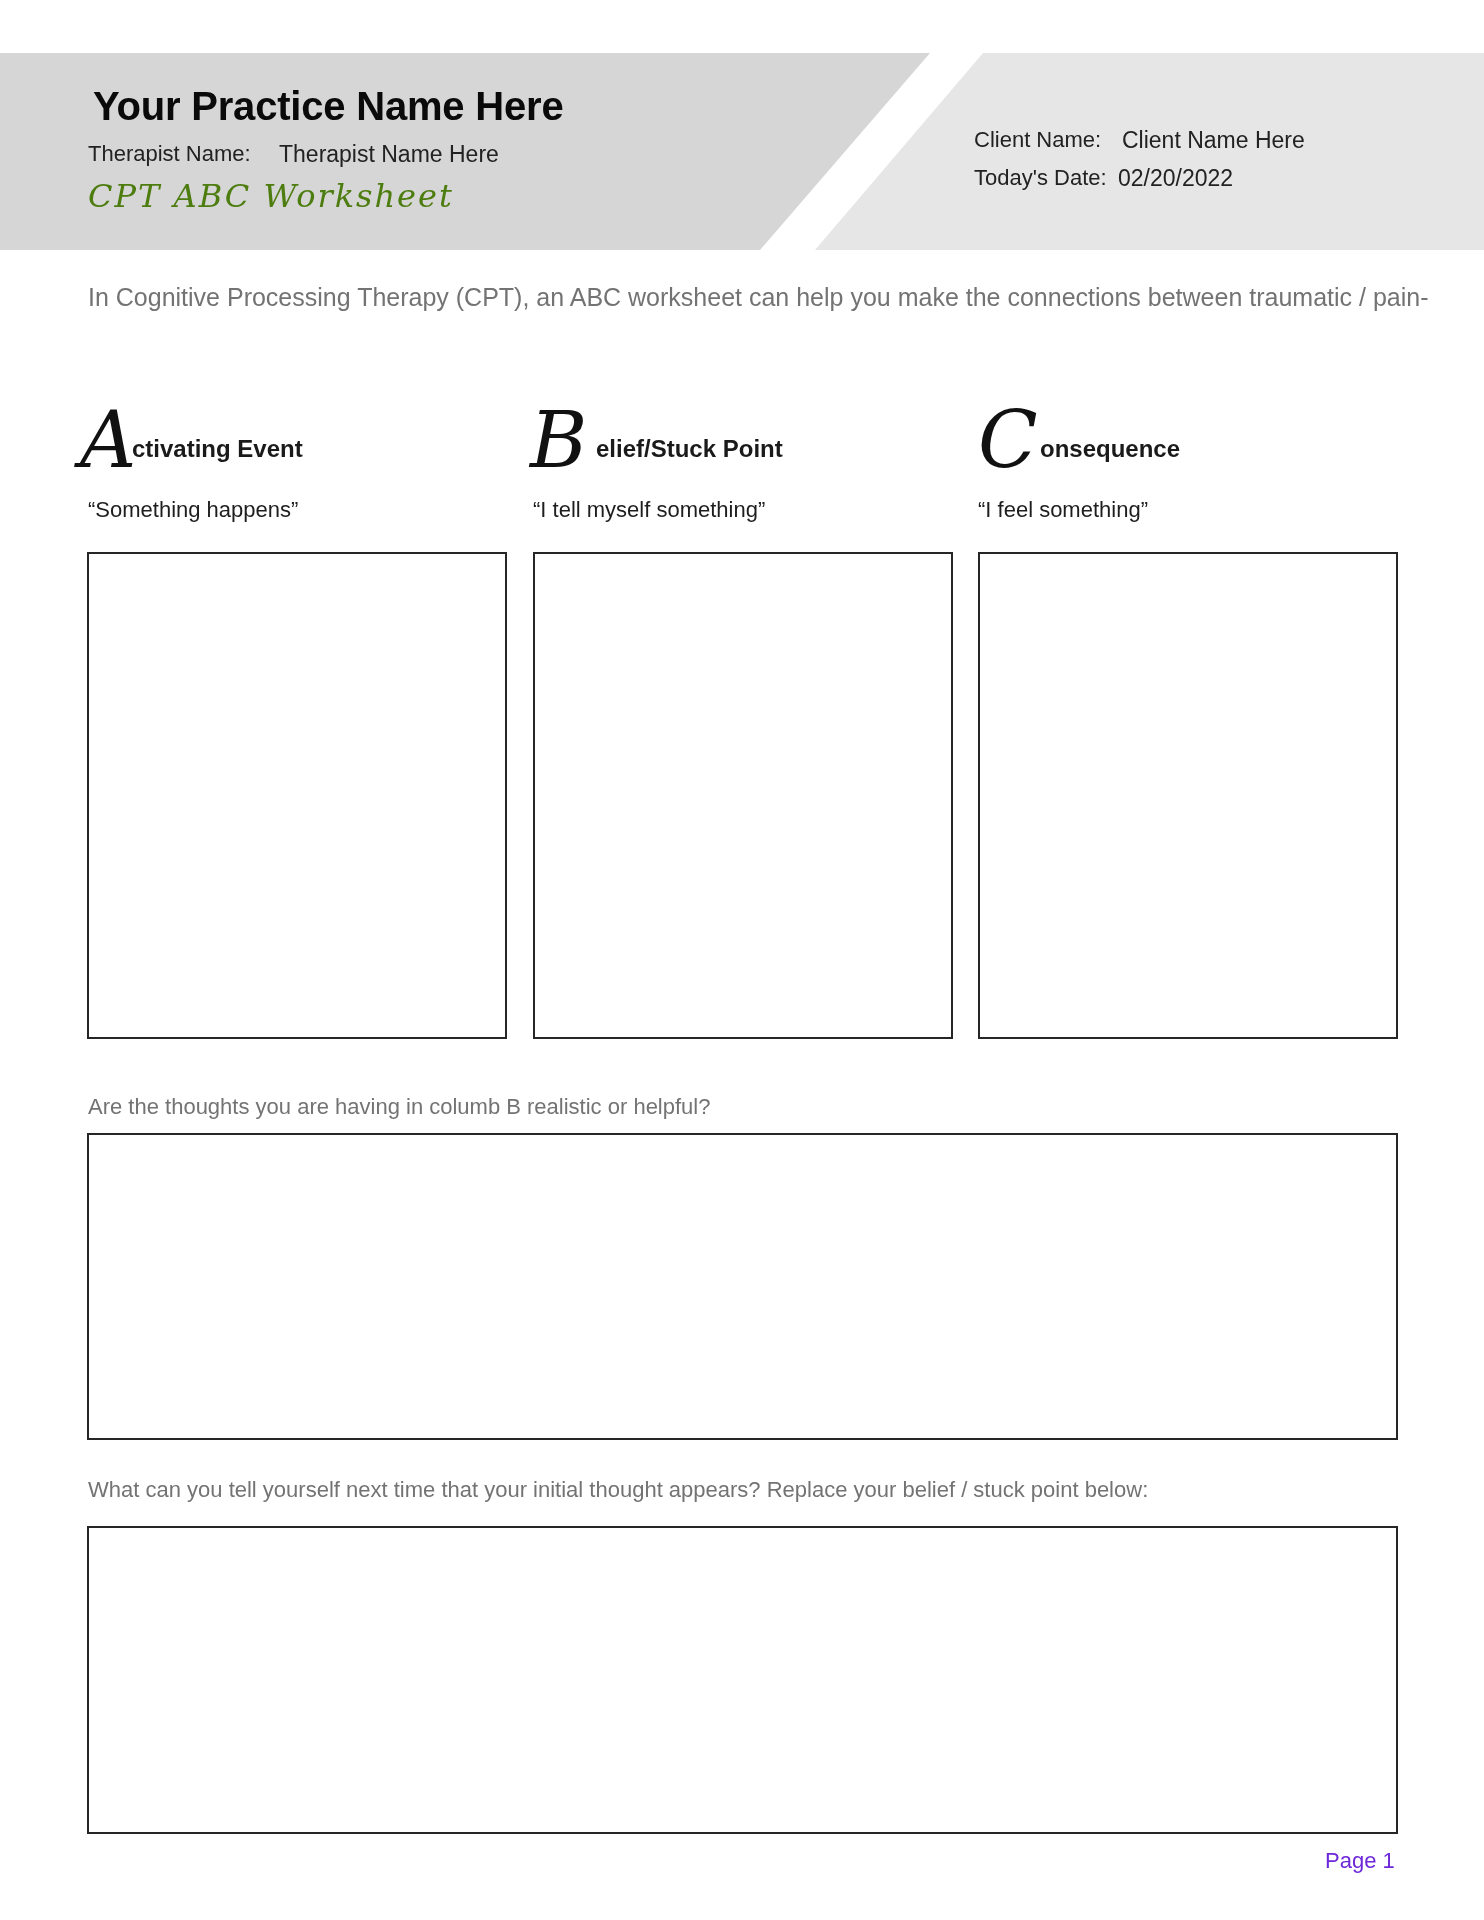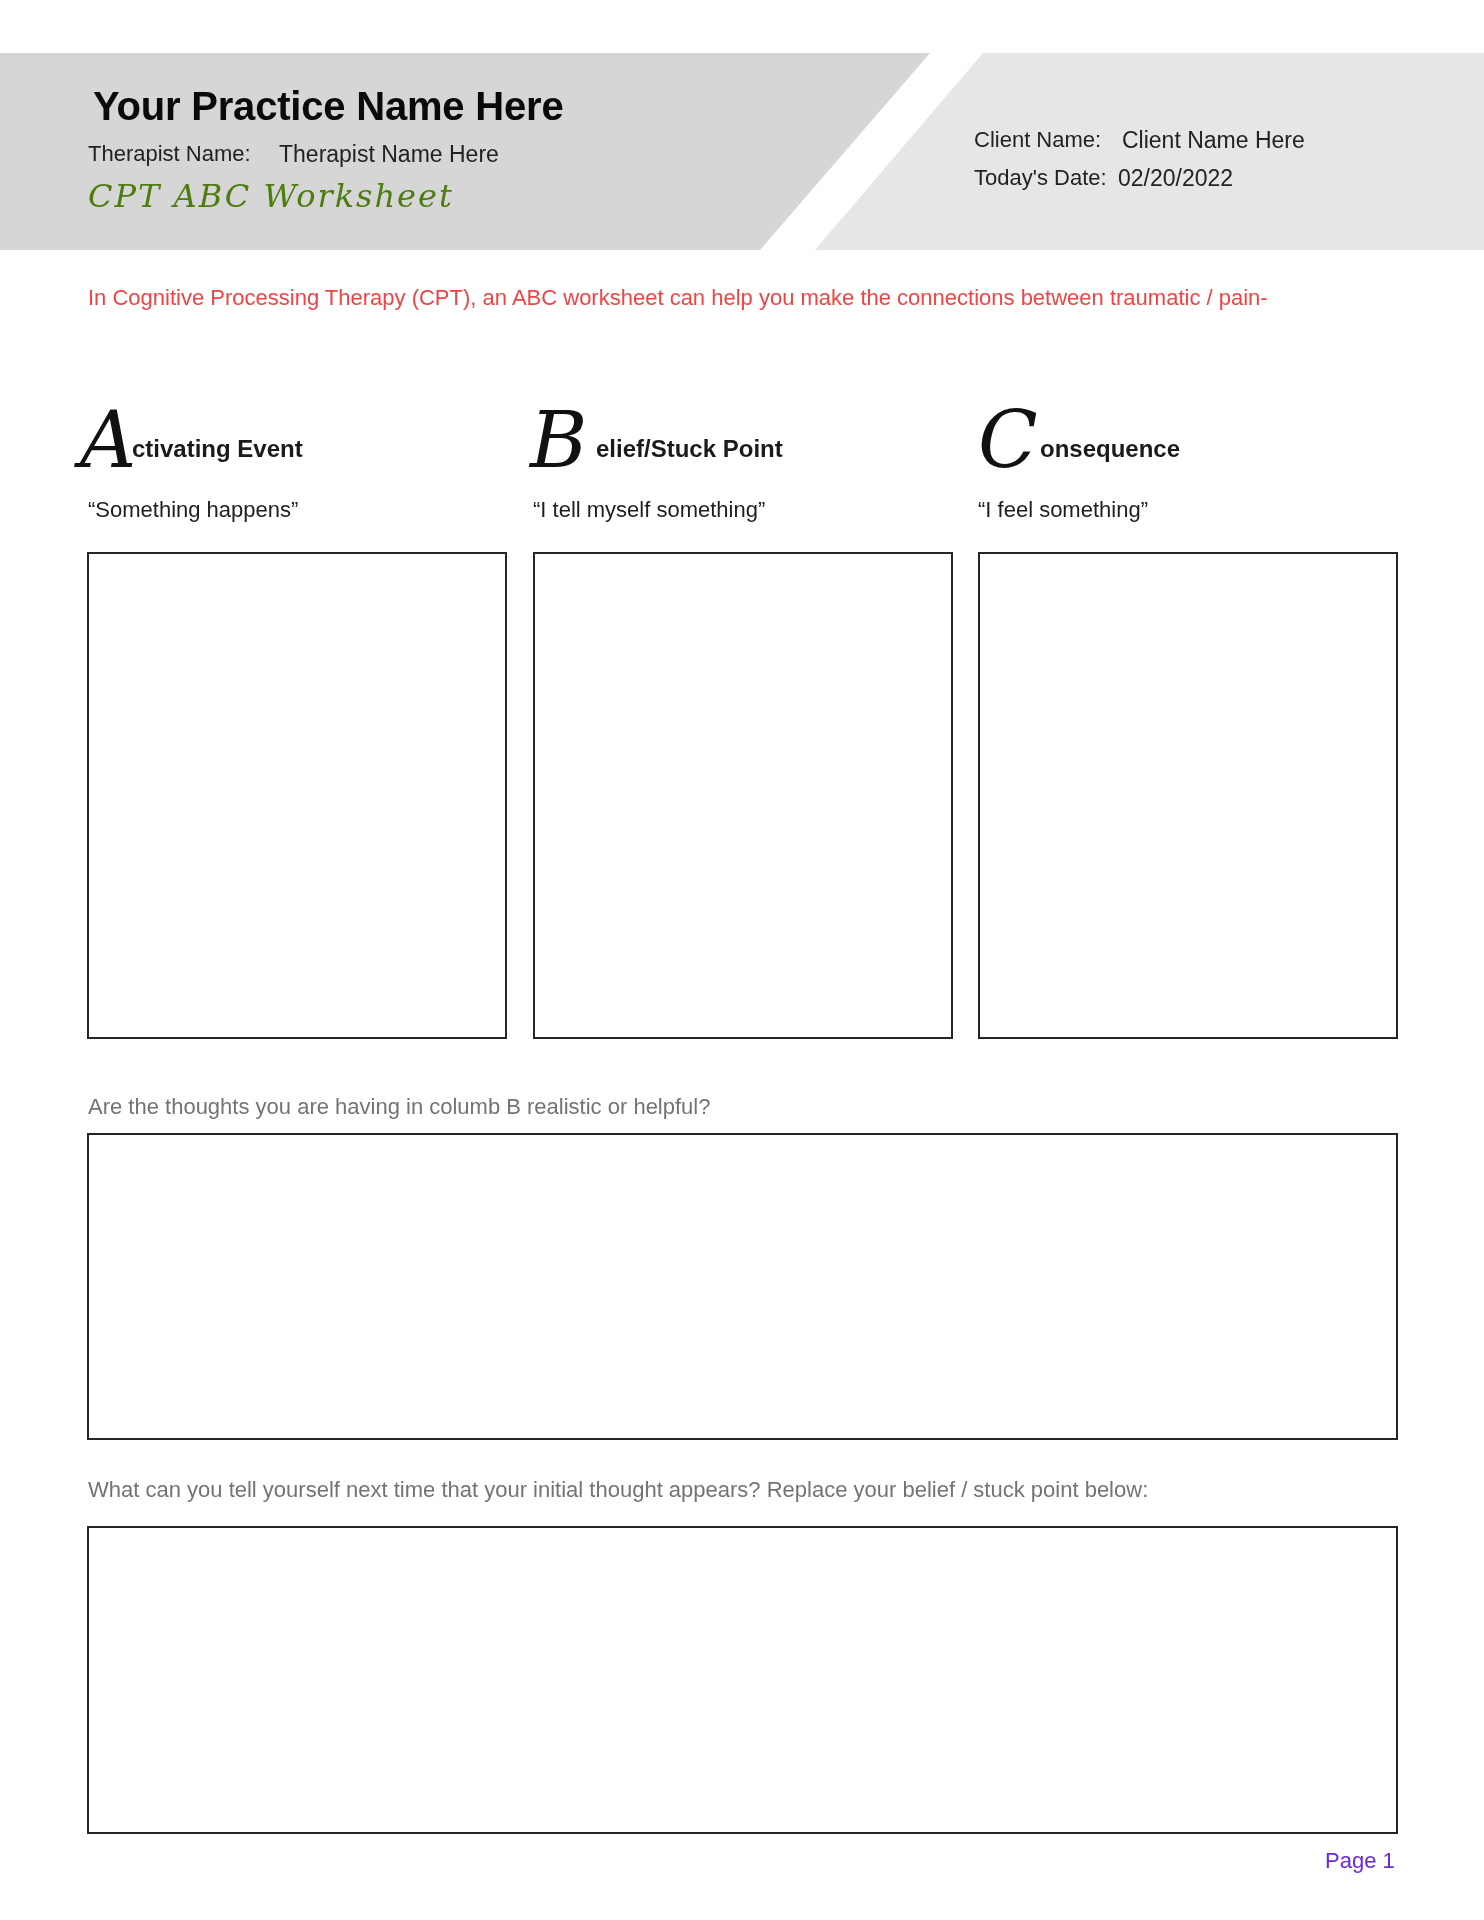--- a/index.html
+++ b/index.html
@@ -30,21 +30,21 @@
   .therapist .val { position:absolute; left:191px; top:0;text-align:right; }
   .worksheet-title {
     left:88px; top:176px; font-family:"DejaVu Serif", serif; font-style:italic;
     font-size:32px; line-height:40px; color:#4d7c0f; letter-spacing:2px; white-space:nowrap;
   }
   .client { left:974px; top:127px; }
   .client .val { position:absolute; left:148px; top:0; }
   .date { left:974px; top:165px; }
   .date .val { position:absolute; left:144px; top:0; }
 
-  .intro { left:88px; top:283px; width:1306px; font-size:22px; line-height:29px; color:#ef4444; }
+  .intro { left:88px; top:283px; width:1306px; font-size:25px; line-height:29px; color:#737373; }
   .intro div { white-space:nowrap; }
 
   .col-head { top:400px; height:80px; }
   .big-letter {
     position:absolute; left:0; top:0; font-family:"DejaVu Serif", serif; font-style:italic;
     font-size:78px; line-height:80px; color:#111;
   }
   .col-title {
     position:absolute; top:34px; font-size:24px; font-weight:bold; line-height:30px;
     color:#1a1a1a; white-space:nowrap;

